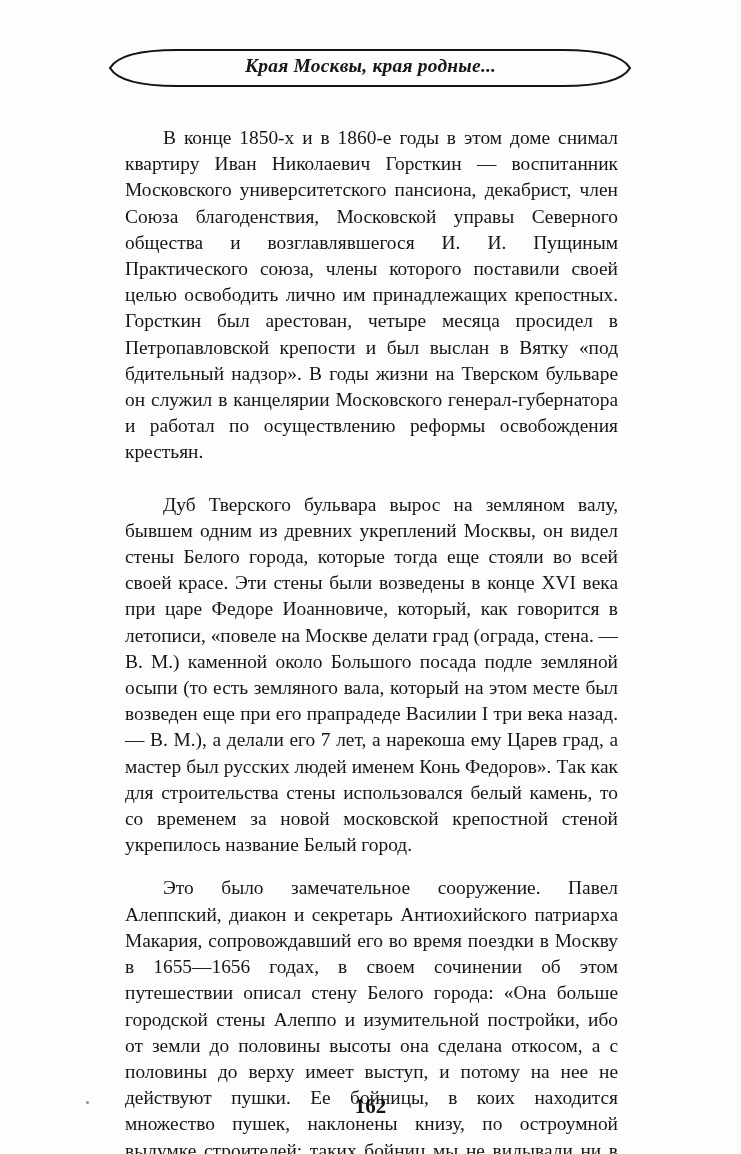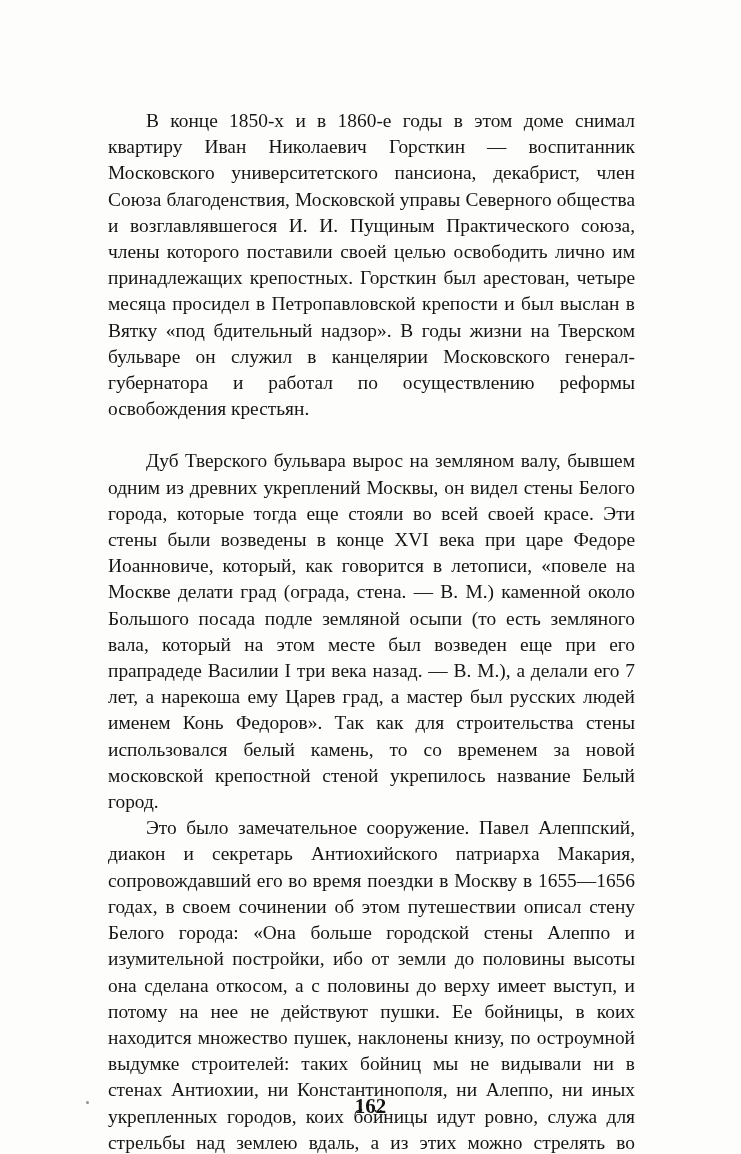--- a/index.html
+++ b/index.html
@@ -53,21 +53,21 @@
   }
 
   .content {
     position: absolute;
     left: 108px;
     top: 108px;
     width: 527px;
   }
 
   p.para {
-    margin: 0;
+    margin: 17px;
     font-size: 19.4px;
     line-height: 26.2px;
     text-align: justify;
     text-justify: inter-word;
     color: #151515;
     hyphens: manual;
   }
   p.para + p.para {
     margin-top: 0;
     font-family: Liberation Serif, serif;
@@ -98,20 +98,34 @@
     background: #6b6b6b;
     border-radius: 50%;
     opacity: .75;
   }
 </style>
 </head>
 <body>
 
 <div class="page">
 
+  <div class="header">
+    <svg class="header-frame" viewBox="0 0 525 40" preserveAspectRatio="none">
+      <path d="M 262 2
+               L 455 2
+               C 500 2 516 10 522 20
+               C 516 30 500 38 455 38
+               L 262 38
+               L 69 38
+               C 24 38 8 30 2 20
+               C 8 10 24 2 69 2
+               Z" fill="none" stroke="#141414" stroke-width="2.1"></path>
+    </svg>
+    <div class="header-title">Края Москвы, края родные...</div>
+  </div>
 
   <div class="content">
 
     <p class="para indent">В конце 1850-х и в 1860-е годы в этом доме снимал квартиру Иван Николаевич Горсткин — воспитанник Московского университетского пансиона, декабрист, член Союза благоденствия, Московской управы Северного общества и возглавлявшегося И. И. Пущиным Практического союза, члены которого поставили своей целью освободить лично им принадлежащих крепостных. Горсткин был арестован, четыре месяца просидел в Петропавловской крепости и был выслан в Вятку «под бдительный надзор». В годы жизни на Тверском бульваре он служил в канцелярии Московского генерал-губернатора и работал по осуществлению реформы освобождения крестьян.</p>
 
     <p class="para indent gap-large">Дуб Тверского бульвара вырос на земляном валу, бывшем одним из древних укреплений Москвы, он видел стены Белого города, которые тогда еще стояли во всей своей красе. Эти стены были возведены в конце XVI века при царе Федоре Иоанновиче, который, как говорится в летописи, «повеле на Москве делати град (ограда, стена. — В. М.) каменной около Большого посада подле земляной осыпи (то есть земляного вала, который на этом месте был возведен еще при его прапрадеде Василии I три века назад. — В. М.), а делали его 7 лет, а нарекоша ему Царев град, а мастер был русских людей именем Конь Федоров». Так как для строительства стены использовался белый камень, то со временем за новой московской крепостной стеной укрепилось название Белый город.</p>
 
     <p class="para indent">Это было замечательное сооружение. Павел Алеппский, диакон и секретарь Антиохийского патриарха Макария, сопровождавший его во время поездки в Москву в 1655—1656 годах, в своем сочинении об этом путешествии описал стену Белого города: «Она больше городской стены Алеппо и изумительной постройки, ибо от земли до половины высоты она сделана откосом, а с половины до верху имеет выступ, и потому на нее не действуют пушки. Ее бойницы, в коих находится множество пушек, наклонены книзу, по остроумной выдумке строителей: таких бойниц мы не видывали ни в стенах Антиохии, ни Константинополя, ни Алеппо, ни иных укрепленных городов, коих бойницы идут ровно, служа для стрельбы над землею вдаль, а из этих можно стрелять во всякого, кто приблизится к нижней части стены... Эта стена непохожа на городские стены в нашей стране... В Белой стене более пятнадцати ворот, кои называются по</p>
 
   </div>

